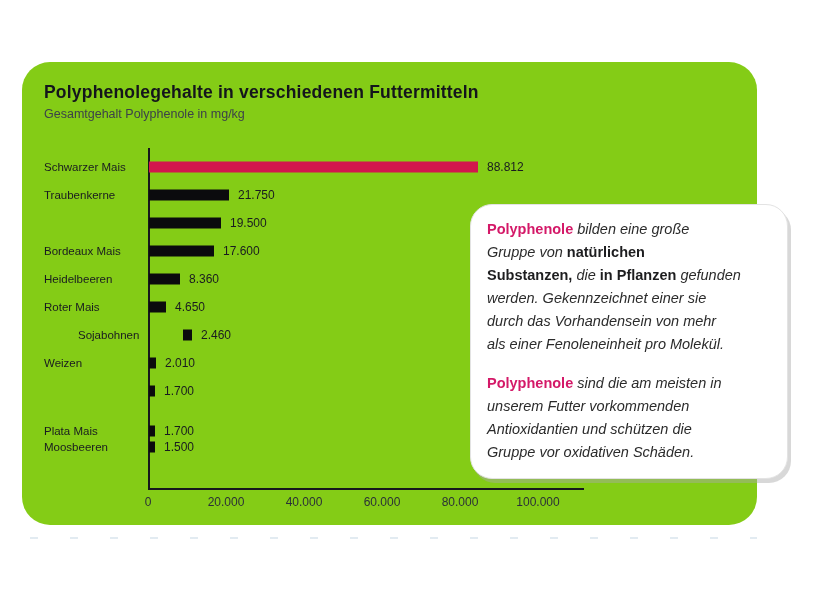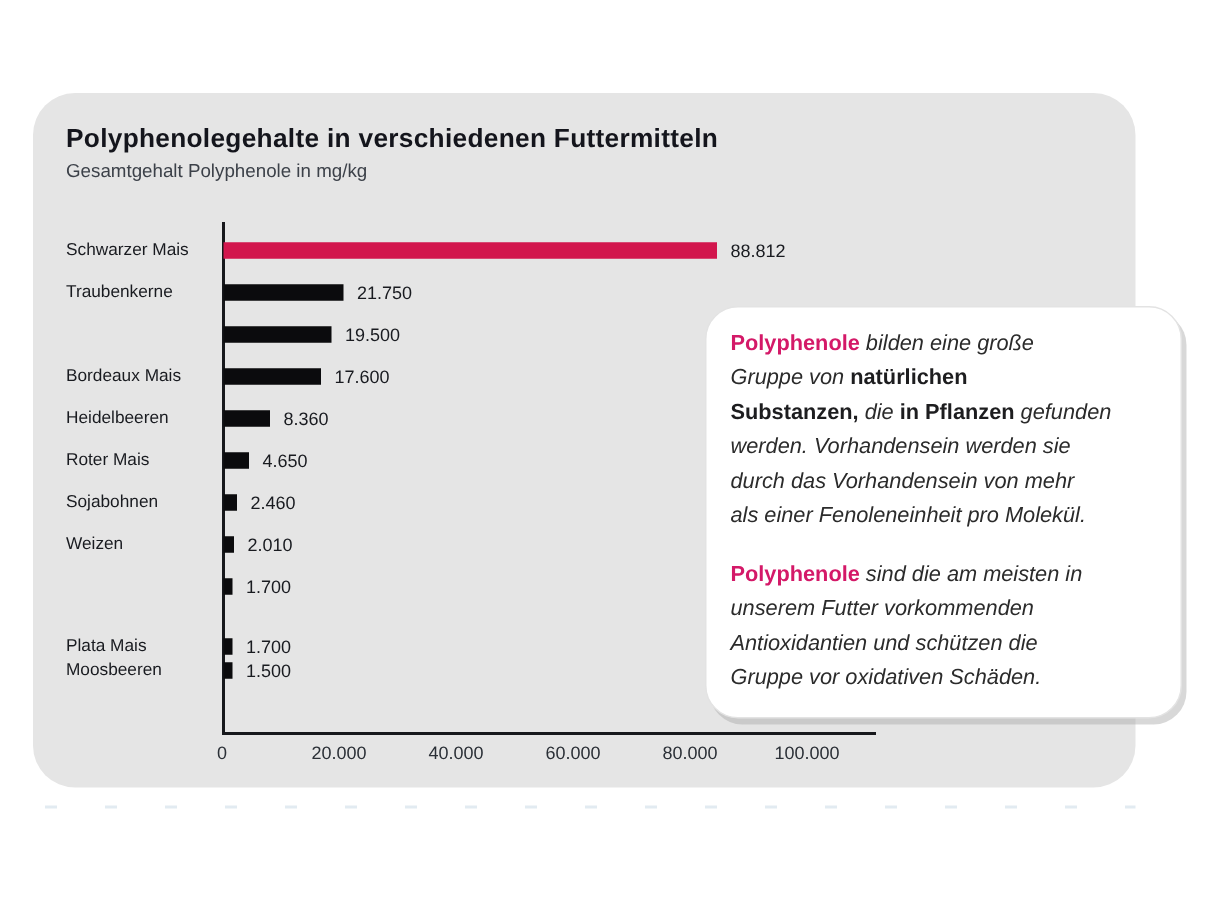--- a/index.html
+++ b/index.html
@@ -3,21 +3,21 @@
 <meta charset="utf-8">
 <style>
   html,body{margin:0;padding:0;}
   body{
     width:820px;height:600px;position:relative;overflow:hidden;
     background:#ffffff;
     font-family:"Liberation Sans", sans-serif;
   }
   .panel{
     position:absolute;left:22px;top:62px;width:735px;height:463px;
-    background:#e5e5e5;border-radius:28px;
+    background:#84cc16;border-radius:28px;
   }
   .title{
     position:absolute;left:22px;top:20px;
     font-size:17.5px;font-weight:bold;color:#14151c;letter-spacing:.2px;
   }
   .subtitle{
     position:absolute;left:22px;top:45px;
     font-size:12.5px;color:#3c4149;
   }
   .chart{position:absolute;left:0;top:0;width:100%;height:100%;}
@@ -100,21 +100,21 @@
           <div class="bar" style="left: 127px; width: 31px; background: rgb(11, 11, 13);"></div>
           <div class="val-label" style="left: 167px;">8.360</div>
         </div>
         <div class="bar-row" style="top: 231px; height: 28px;">
           <div class="cat-label">
             <div>Roter Mais</div>
           </div>
           <div class="bar" style="left: 127px; width: 17px; background: rgb(11, 11, 13);"></div>
           <div class="val-label" style="left: 153px;">4.650</div>
         </div>
-        <div class="bar-row" style="top: 259px; height: 28px;">
+        <div class="bar-row" style="top: 259px; height: 28px; margin-left: 34px;">
           <div class="cat-label">
             <div>Sojabohnen</div>
           </div>
           <div class="bar" style="left: 127px; width: 9px; background: rgb(11, 11, 13);"></div>
           <div class="val-label" style="left: 145px;">2.460</div>
         </div>
         <div class="bar-row" style="top: 287px; height: 28px;">
           <div class="cat-label">
             <div>Weizen</div>
           </div>
@@ -149,21 +149,21 @@
         <div class="tick-label" style="left: 516px; top: 433px;">100.000</div>
       </div>
   </div>
 </div>
 
 <div class="infobox">
     <div class="para">
       <div class="ib-line"><span class="seg-accent" style="color: rgb(212, 25, 104);">Polyphenole</span><span> bilden eine große</span></div>
       <div class="ib-line"><span>Gruppe von </span><span class="seg-b">natürlichen</span></div>
       <div class="ib-line"><span class="seg-b">Substanzen,</span><span> die </span><span class="seg-b">in Pflanzen</span><span> gefunden</span></div>
-      <div class="ib-line"><span>werden. Vorhandensein werden sie</span></div>
+      <div class="ib-line"><span>werden. Gekennzeichnet einer sie</span></div>
       <div class="ib-line"><span>durch das Vorhandensein von mehr</span></div>
       <div class="ib-line"><span>als einer Fenoleneinheit pro Molekül.</span></div>
     </div>
     <div class="para">
       <div class="ib-line"><span class="seg-accent" style="color: rgb(212, 25, 104);">Polyphenole</span><span> sind die am meisten in</span></div>
       <div class="ib-line"><span>unserem Futter vorkommenden</span></div>
       <div class="ib-line"><span>Antioxidantien und schützen die</span></div>
       <div class="ib-line"><span>Gruppe vor oxidativen Schäden.</span></div>
     </div>
   </div>

